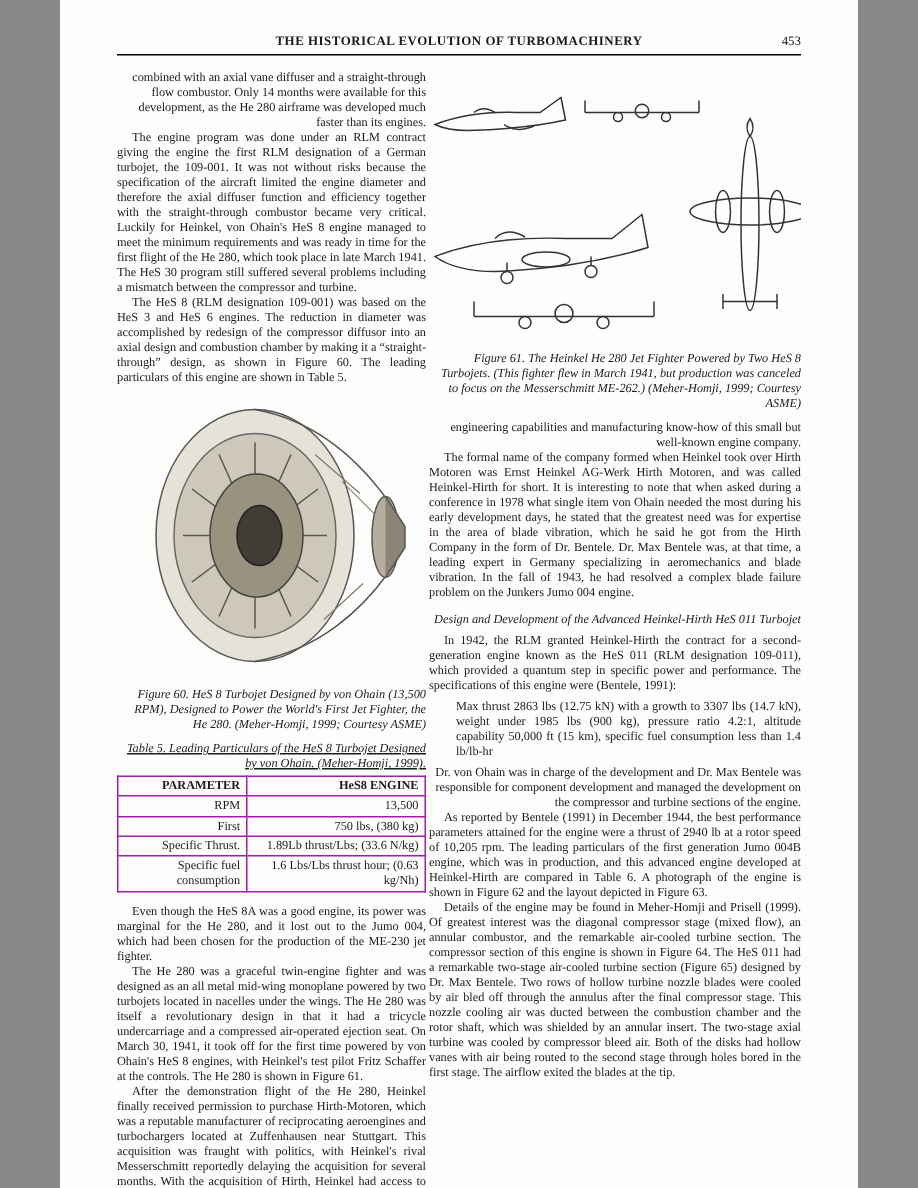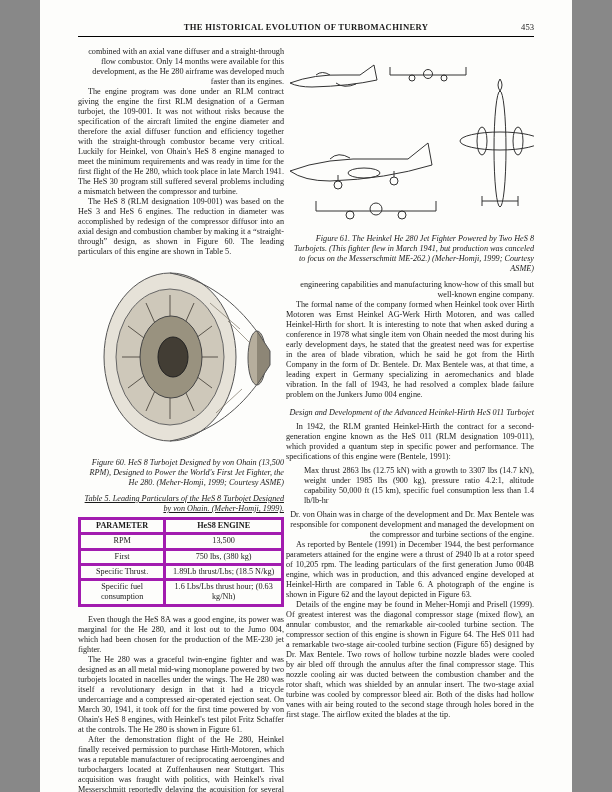--- a/index.html
+++ b/index.html
@@ -13,21 +13,21 @@
   .rule{border-top:1px solid #000;margin:4px 0 10px 0;}
   .cols{display:flex;gap:2px;}
   .col{width:260px;font-size:8.2px;line-height:1.22;text-align:justify;}
   .col p{margin:0;text-indent:10px;}
   .col p.noindent{text-indent:0;text-align:right;}
   .caption{font-style:italic;margin:3px 0 6px 0 !important;}
   .tablecap{margin:6px 0 3px 0 !important;text-decoration:underline;}
   .figure{text-align:center;margin:6px 0 3px 0;}
   .figure svg{display:block;margin:0 auto;}
   table{width:100%;border-collapse:collapse;margin:0 0 8px 0;font-size:8.2px;}
-  th,td{border:3px solid #a21caf;padding:1px 4px;text-align:center;vertical-align:top;line-height:1.25;}
+  th,td{border:1px solid #a21caf;padding:1px 4px;text-align:right;vertical-align:top;line-height:1.25;}
   th{font-weight:bold;}
   td.param,th.param{width:42%;}
   .subheading{font-style:italic;margin:8px 0 4px 0 !important;text-align:left;}
   .specblock{margin:4px 0 4px 18px;text-align:justify;}
   .linework{stroke:#333;fill:none;stroke-width:1;}
 </style>
 </head>
 <body>
 
 <div class="page">
@@ -93,21 +93,21 @@
           <tr>
             <td class="param">RPM</td>
             <td>13,500</td>
           </tr>
           <tr>
             <td class="param">First</td>
             <td>750 lbs, (380 kg)</td>
           </tr>
           <tr>
             <td class="param">Specific Thrust.</td>
-            <td>1.89Lb thrust/Lbs; (18.5 N/kg)</td>
+            <td>1.89Lb thrust/Lbs; (33.6 N/kg)</td>
           </tr>
           <tr>
             <td class="param">Specific fuel consumption</td>
             <td>1.6 Lbs/Lbs thrust hour; (0.63 kg/Nh)</td>
           </tr>
         </tbody>
       </table>
 
       <p>Even though the HeS 8A was a good engine, its power was marginal for the He 280, and it lost out to the Jumo 004, which had been chosen for the production of the ME-230 jet fighter.</p>
       <p>The He 280 was a graceful twin-engine fighter and was designed as an all metal mid-wing monoplane powered by two turbojets located in nacelles under the wings. The He 280 was itself a revolutionary design in that it had a tricycle undercarriage and a compressed air-operated ejection seat. On March 30, 1941, it took off for the first time powered by von Ohain's HeS 8 engines, with Heinkel's test pilot Fritz Schaffer at the controls. The He 280 is shown in Figure 61.</p>

